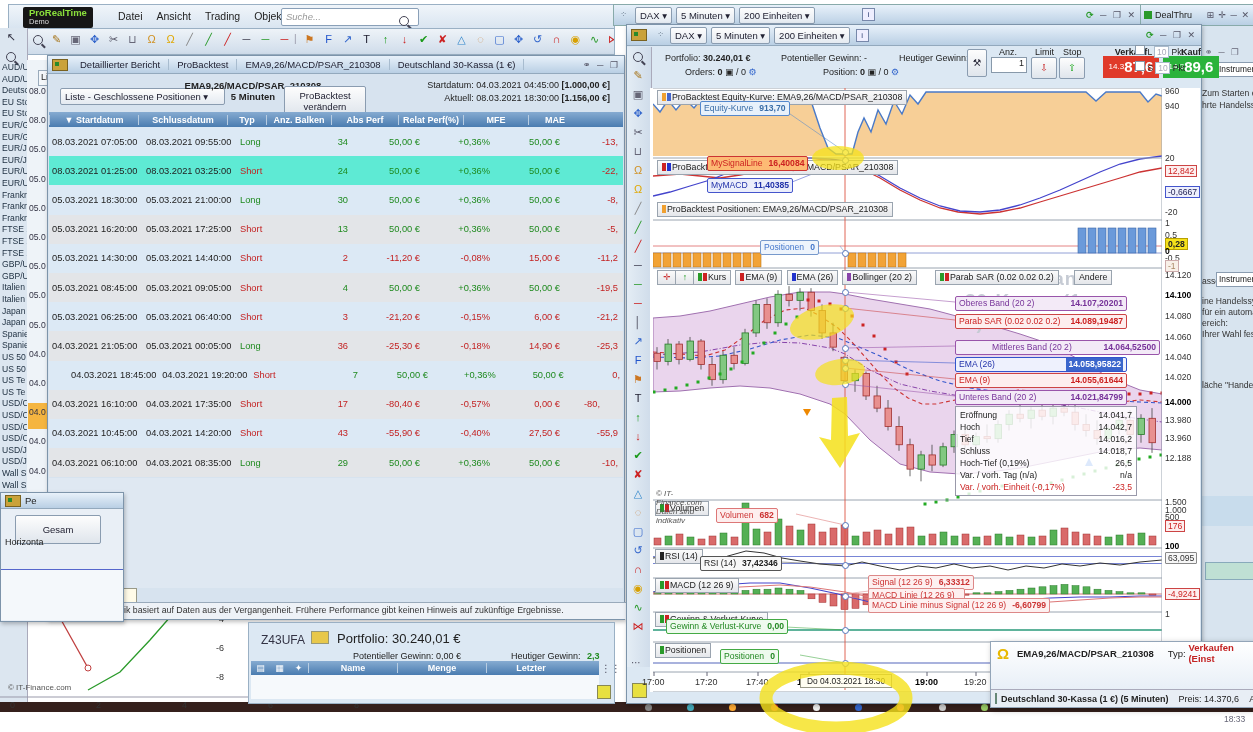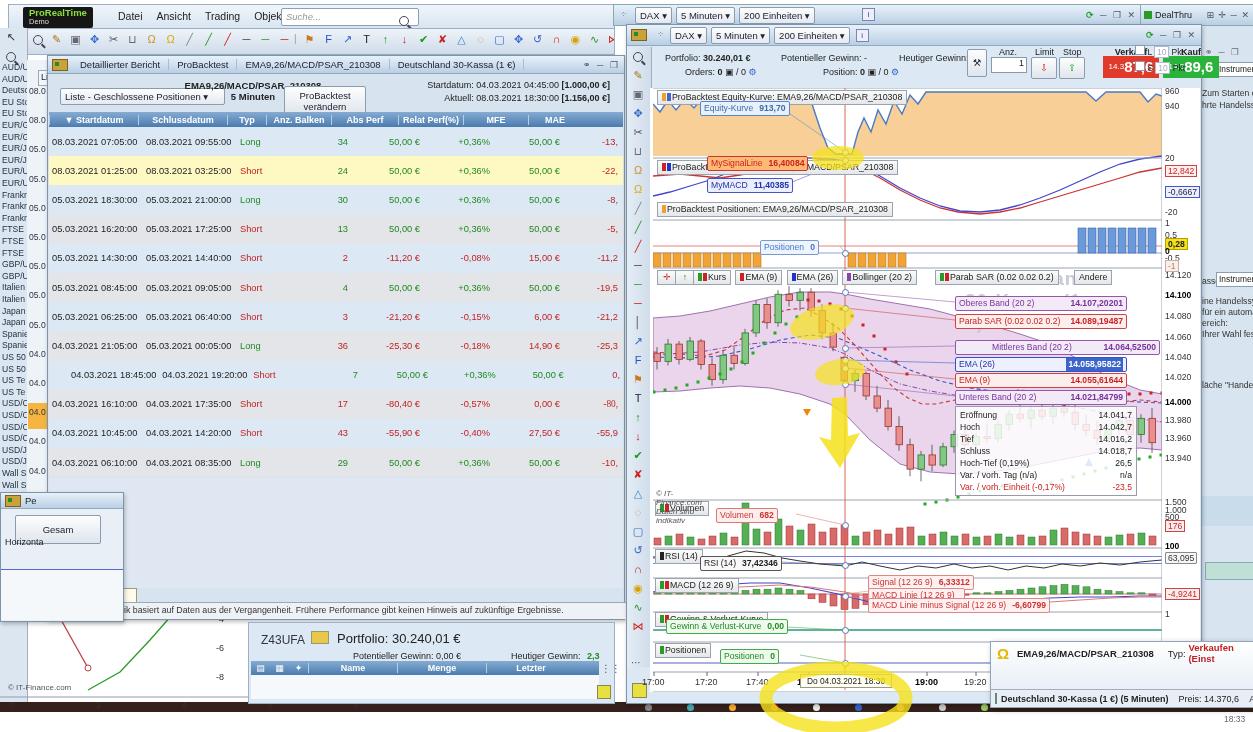--- a/index.html
+++ b/index.html
@@ -175,21 +175,21 @@
         <div class="trow" style="height: 29.2px; background: rgb(220, 233, 245);">
           <span class="td" style="width: 88px; text-align: left;">08.03.2021 07:05:00</span>
           <span class="td" style="width: 88px; text-align: left;">08.03.2021 09:55:00</span>
           <span class="td td longc" style="width: 38px; text-align: left;">Long</span>
           <span class="td td pos" style="width: 64px; text-align: right;">34</span>
           <span class="td td pos" style="width: 66px; text-align: right;">50,00 €</span>
           <span class="td td pos" style="width: 64px; text-align: right;">+0,36%</span>
           <span class="td td pos" style="width: 64px; text-align: right;">50,00 €</span>
           <span class="td neg" style="width: 52px; text-align: right;">-13,</span>
         </div>
-        <div class="trow" style="height: 29.2px; background: #fef9c3;">
+        <div class="trow" style="height: 29.2px; background: #5eead4;">
           <span class="td" style="width: 88px; text-align: left;">08.03.2021 01:25:00</span>
           <span class="td" style="width: 88px; text-align: left;">08.03.2021 03:25:00</span>
           <span class="td td shortc" style="width: 38px; text-align: left;">Short</span>
           <span class="td td pos" style="width: 64px; text-align: right;">24</span>
           <span class="td td pos" style="width: 66px; text-align: right;">50,00 €</span>
           <span class="td td pos" style="width: 64px; text-align: right;">+0,36%</span>
           <span class="td td pos" style="width: 64px; text-align: right;">50,00 €</span>
           <span class="td neg" style="width: 52px; text-align: right;">-22,</span>
         </div>
         <div class="trow" style="height: 29.2px; background: rgb(220, 233, 245);">
@@ -263,21 +263,21 @@
           <span class="td neg" style="width: 52px; text-align: right;">0,</span>
         </div>
         <div class="trow" style="height: 29.2px; background: rgb(227, 229, 232);">
           <span class="td" style="width: 88px; text-align: left;">04.03.2021 16:10:00</span>
           <span class="td" style="width: 88px; text-align: left;">04.03.2021 17:35:00</span>
           <span class="td td shortc" style="width: 38px; text-align: left;">Short</span>
           <span class="td td neg" style="width: 64px; text-align: right;">17</span>
           <span class="td td neg" style="width: 66px; text-align: right;">-80,40 €</span>
           <span class="td td neg" style="width: 64px; text-align: right;">-0,57%</span>
           <span class="td td neg" style="width: 64px; text-align: right;">0,00 €</span>
-          <span class="td neg" style="width: 52px; text-align: right; font-family: Liberation Serif, serif;">-80,</span>
+          <span class="td neg" style="width: 52px; text-align: center;">-80,</span>
         </div>
         <div class="trow" style="height: 29.2px; background: rgb(220, 233, 245);">
           <span class="td" style="width: 88px; text-align: left;">04.03.2021 10:45:00</span>
           <span class="td" style="width: 88px; text-align: left;">04.03.2021 14:20:00</span>
           <span class="td td shortc" style="width: 38px; text-align: left;">Short</span>
           <span class="td td neg" style="width: 64px; text-align: right;">43</span>
           <span class="td td neg" style="width: 66px; text-align: right;">-55,90 €</span>
           <span class="td td neg" style="width: 64px; text-align: right;">-0,40%</span>
           <span class="td td neg" style="width: 64px; text-align: right;">27,50 €</span>
           <span class="td neg" style="width: 52px; text-align: right;">-55,9</span>
@@ -834,21 +834,21 @@
       <div class="axlbl dim-box" style="top: 260px;">-1</div>
       <div class="axlbl" style="top: 270px;">14.120</div>
       <div class="axlbl b" style="top: 290px;">14.100</div>
       <div class="axlbl" style="top: 311px;">14.080</div>
       <div class="axlbl" style="top: 332px;">14.060</div>
       <div class="axlbl" style="top: 352px;">14.040</div>
       <div class="axlbl" style="top: 372px;">14.020</div>
       <div class="axlbl b" style="top: 397px;">14.000</div>
       <div class="axlbl" style="top: 415px;">13.980</div>
       <div class="axlbl" style="top: 433px;">13.960</div>
-      <div class="axlbl" style="top: 453px;">13.940</div>
+      <div class="axlbl" style="top: 453px;">12.188</div>
       <div class="axlbl" style="top: 497px;">1.500</div>
       <div class="axlbl" style="top: 505px;">1.000</div>
       <div class="axlbl" style="top: 512px;">500</div>
       <div class="axlbl red-box" style="top: 520px;">176</div>
       <div class="axlbl b" style="top: 541px;">100</div>
       <div class="axlbl boxed" style="top: 552px;">63,095</div>
       <div class="axlbl red-box" style="top: 588px;">-4,9241</div>
       <div class="axlbl" style="top: 609px;">1</div>
       <div class="tlabel" style="left: 642px;">17:00</div>
       <div class="tlabel" style="left: 695px;">17:20</div>

